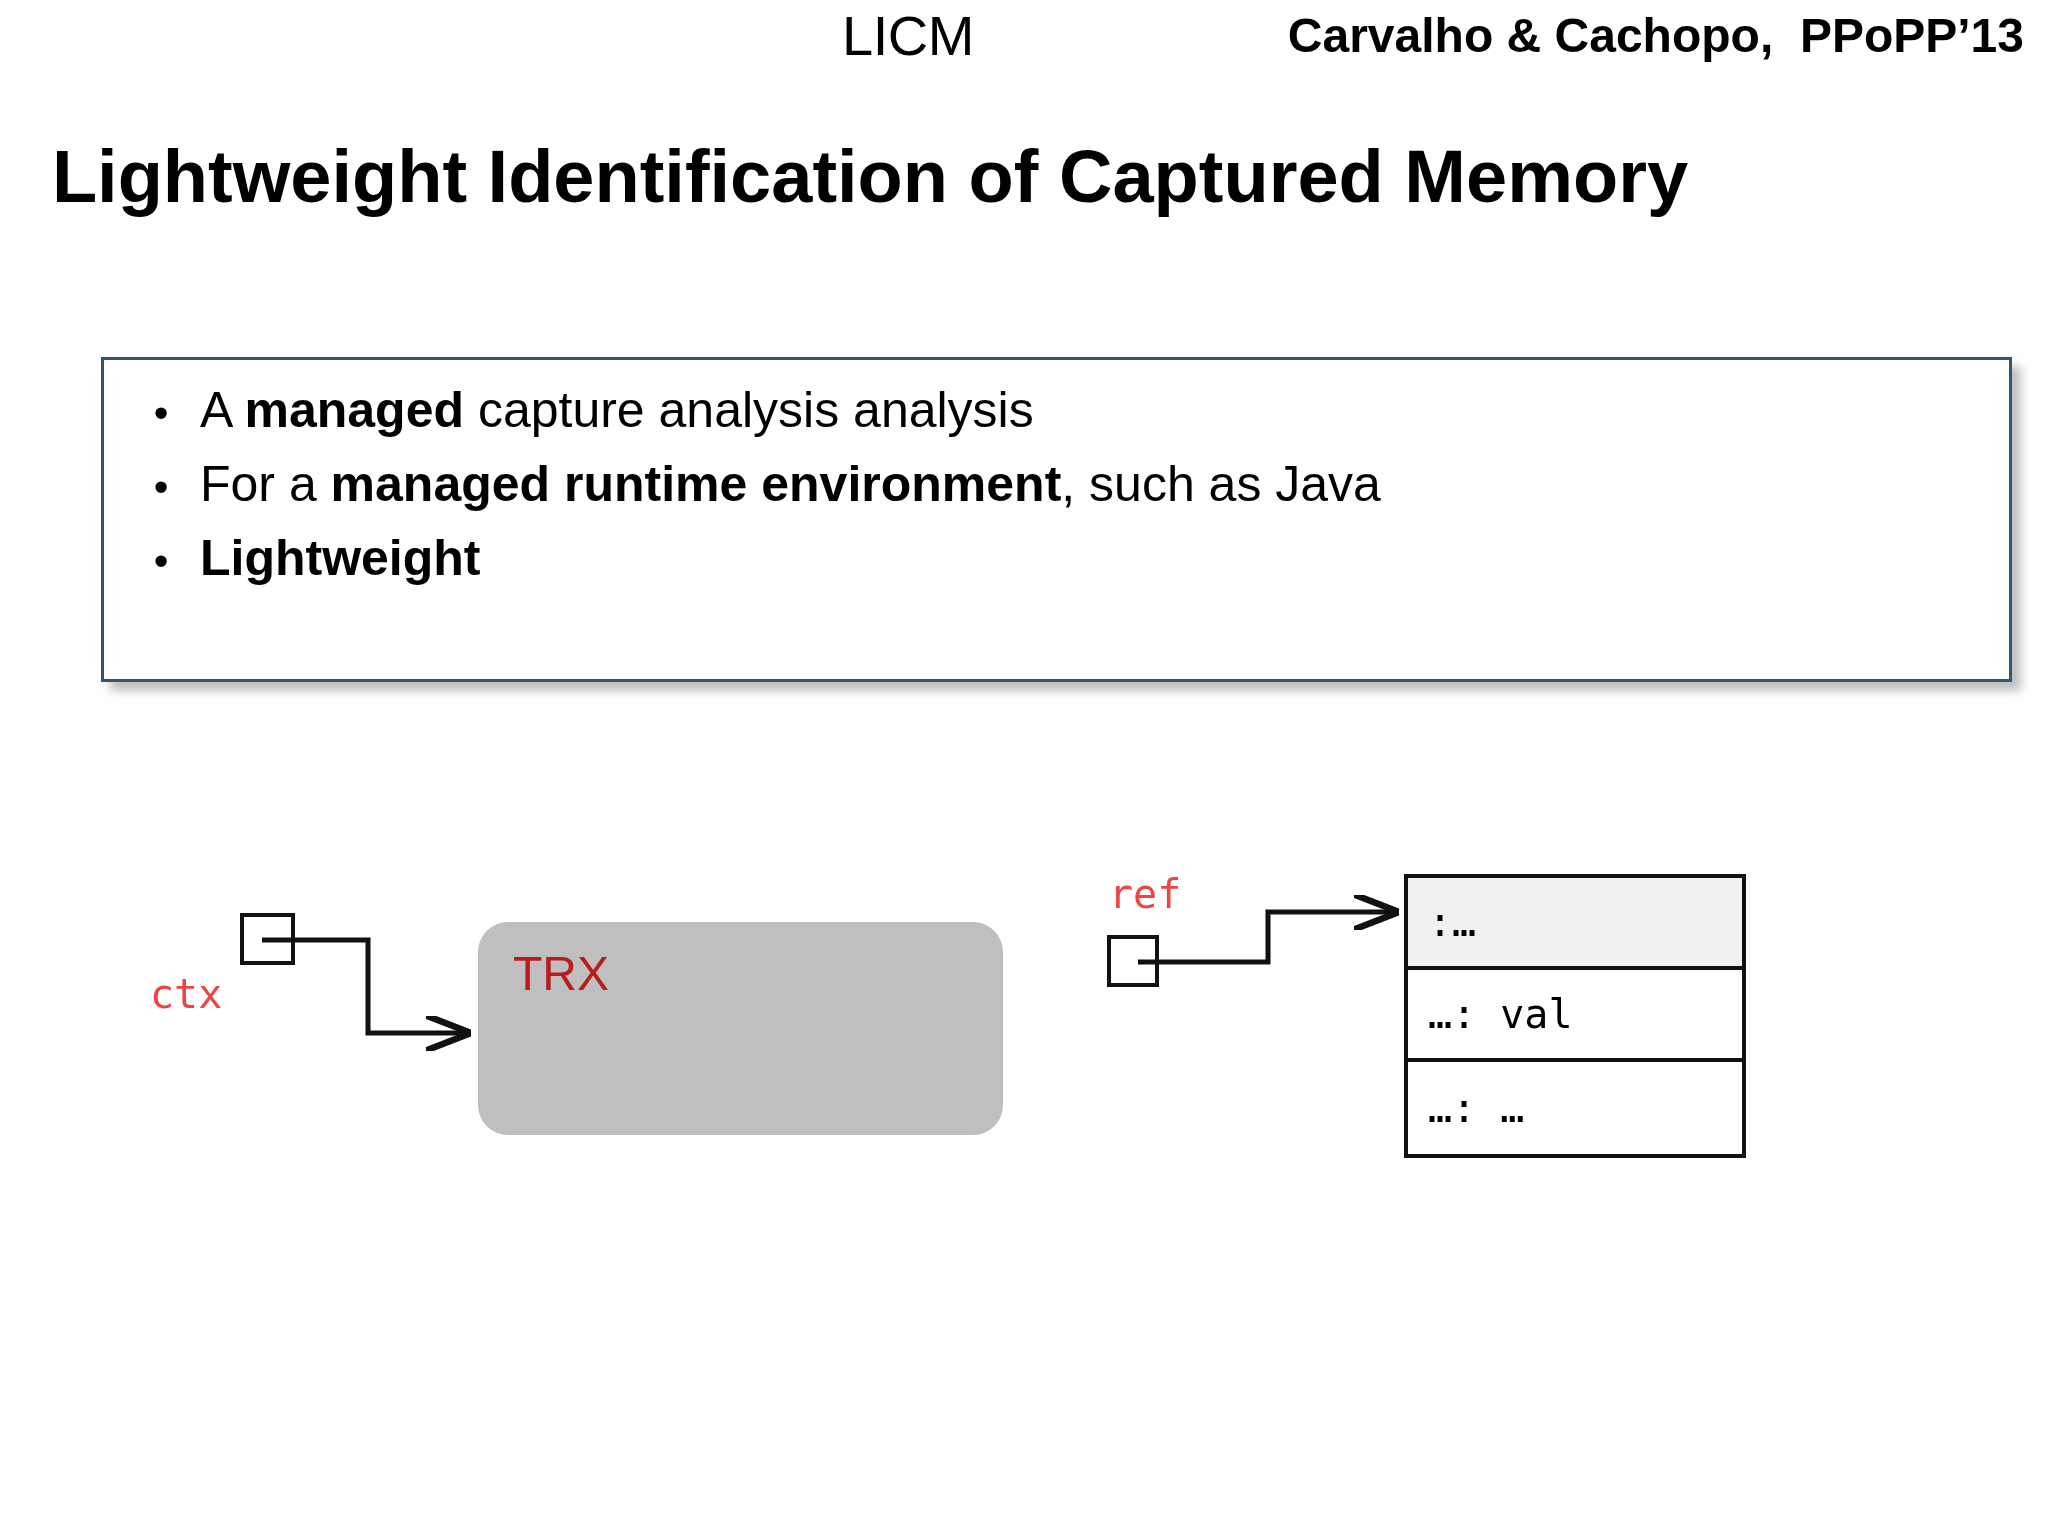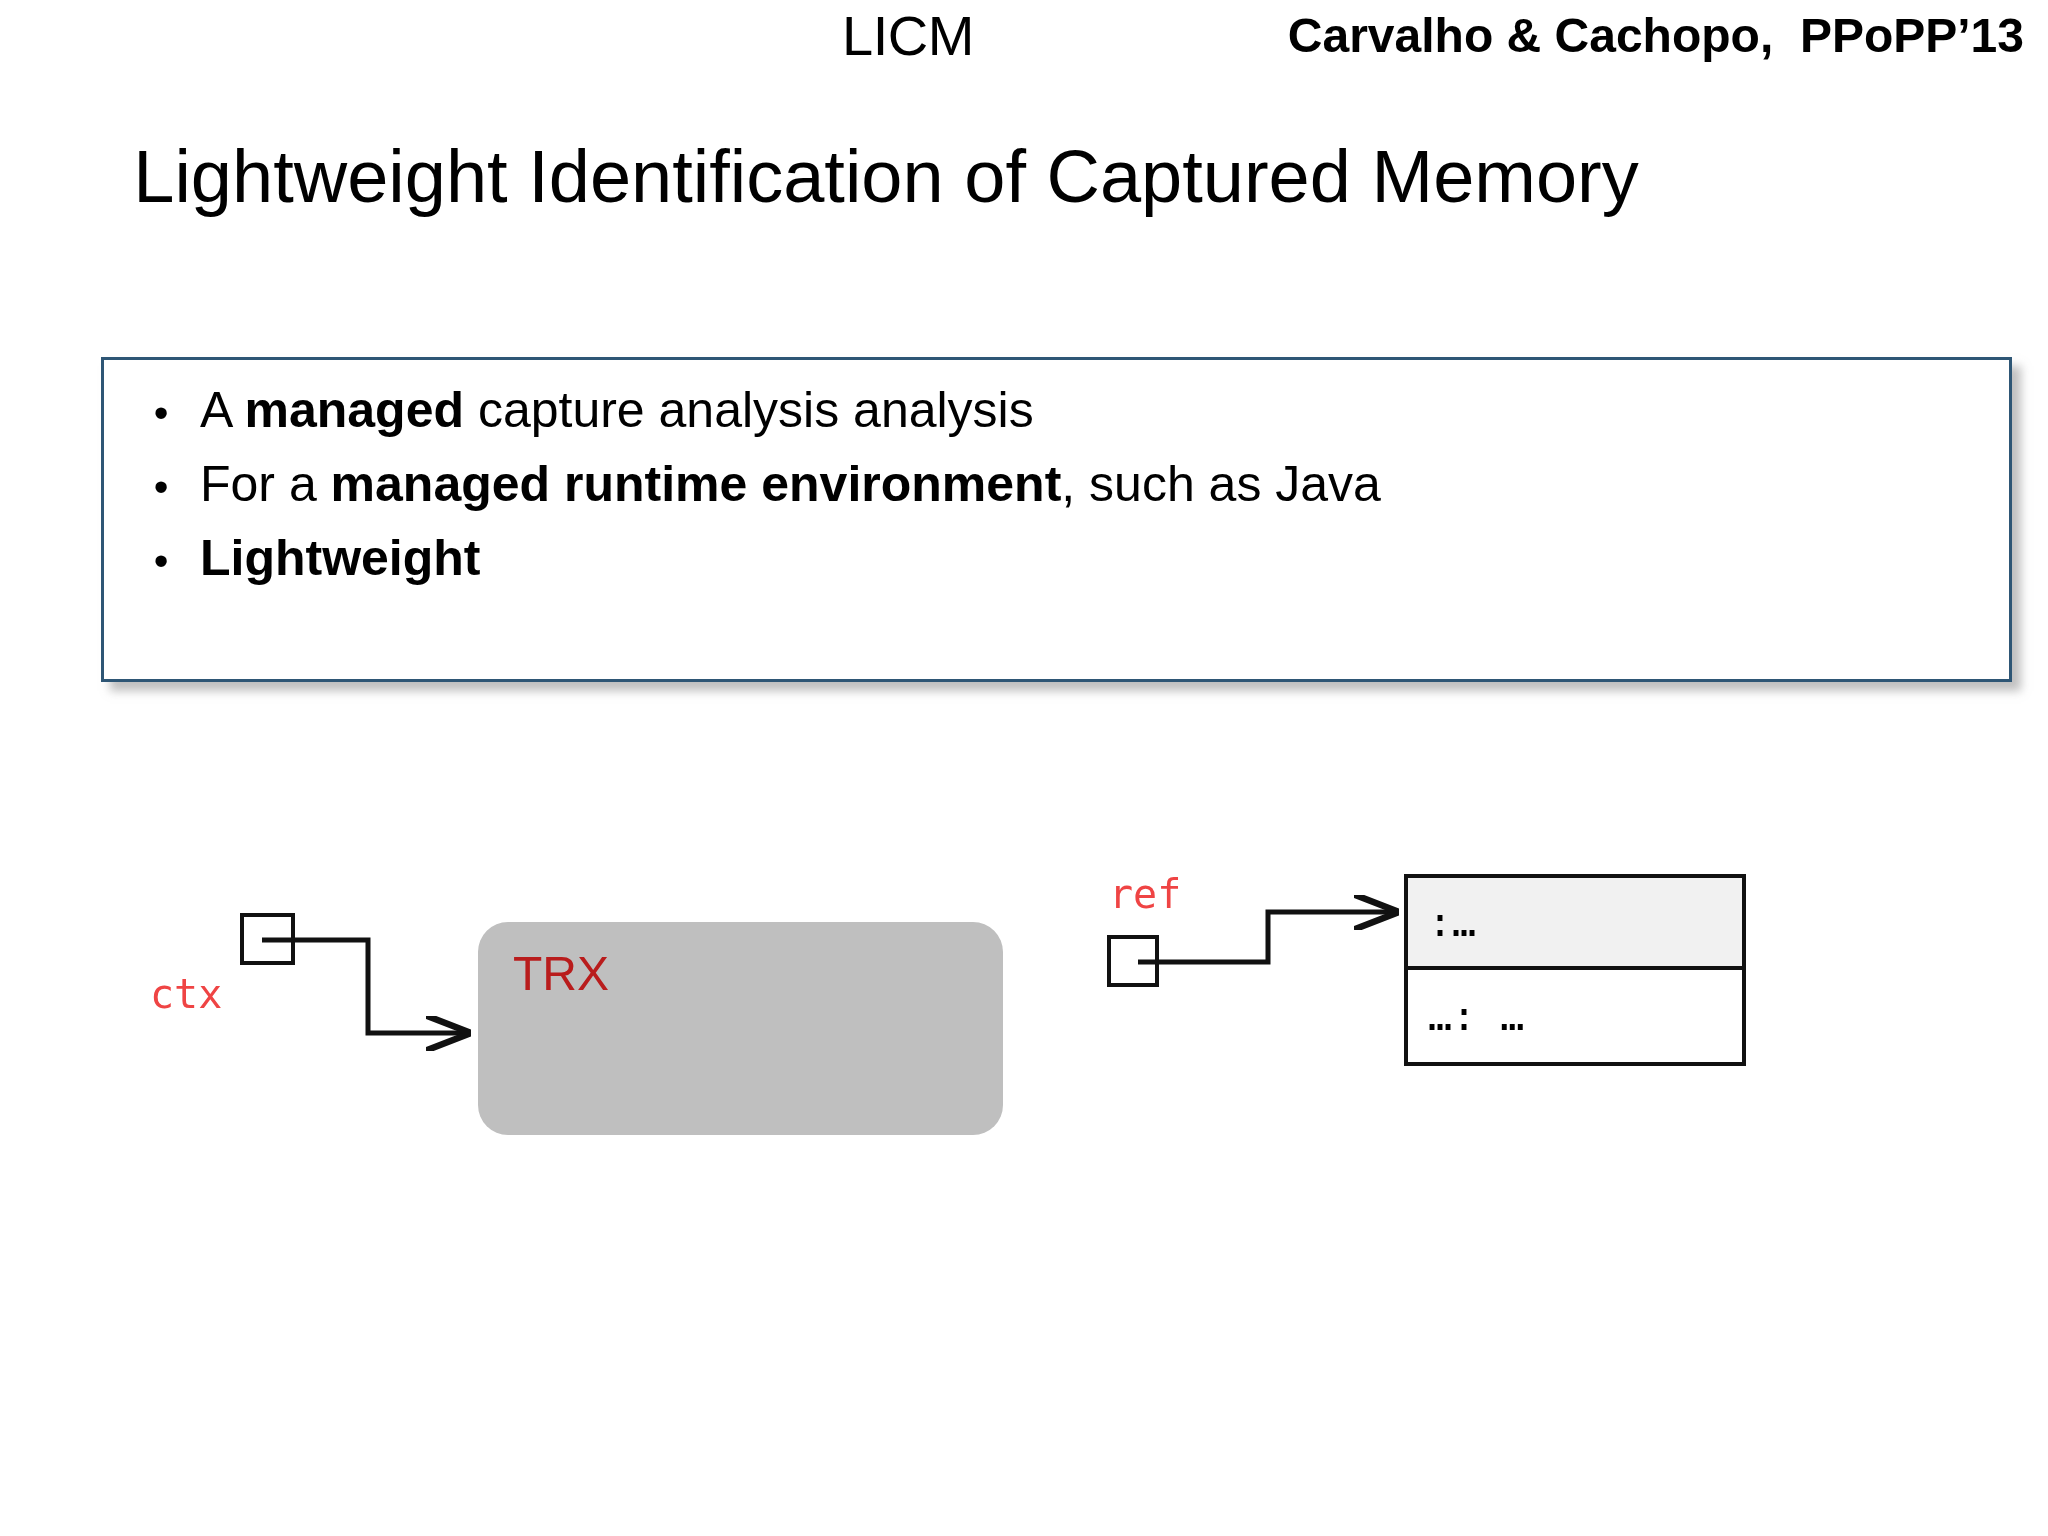--- a/index.html
+++ b/index.html
@@ -32,27 +32,27 @@
     position: absolute;
     right: 24px;
     top: 12px;
     font-size: 48px;
     line-height: 1.0;
     font-weight: 700;
     white-space: pre;
   }
   .slide-subtitle {
     position: absolute;
-    left: 16px;
+    left: 0;
     top: 140px;
     width: 1740px;
     text-align: center;
     font-size: 74px;
     line-height: 1.0;
-    font-weight: 400;
+    font-weight: 700;
   }
 
   
   .bullet-panel {
     position: absolute;
     left: 101px;
     top: 357px;
     width: 1911px;
     height: 325px;
     box-sizing: border-box;
@@ -181,20 +181,21 @@
 
   <div class="trx-box">
     <span class="trx-label">TRX</span>
   </div>
 
   <div class="mono-label" style="left:1109px; top:874px;">ref</div>
   <div class="ptr-box" style="left:1107px; top:935px; width:52px; height:52px;"></div>
 
   <div class="obj-table">
     <div class="obj-row header">:…</div>
+    <div class="obj-row">…: val</div>
     <div class="obj-row">…: …</div>
   </div>
 
   <svg class="wires" viewBox="0 0 2048 1536">
     <defs>
       <marker id="arrowhead" markerWidth="9" markerHeight="7" refX="8.4" refY="3.5" orient="auto">
         <path d="M0,0 L9,3.5 L0,7" fill="none" stroke="#111111" stroke-width="1.3"></path>
       </marker>
     </defs>
 

